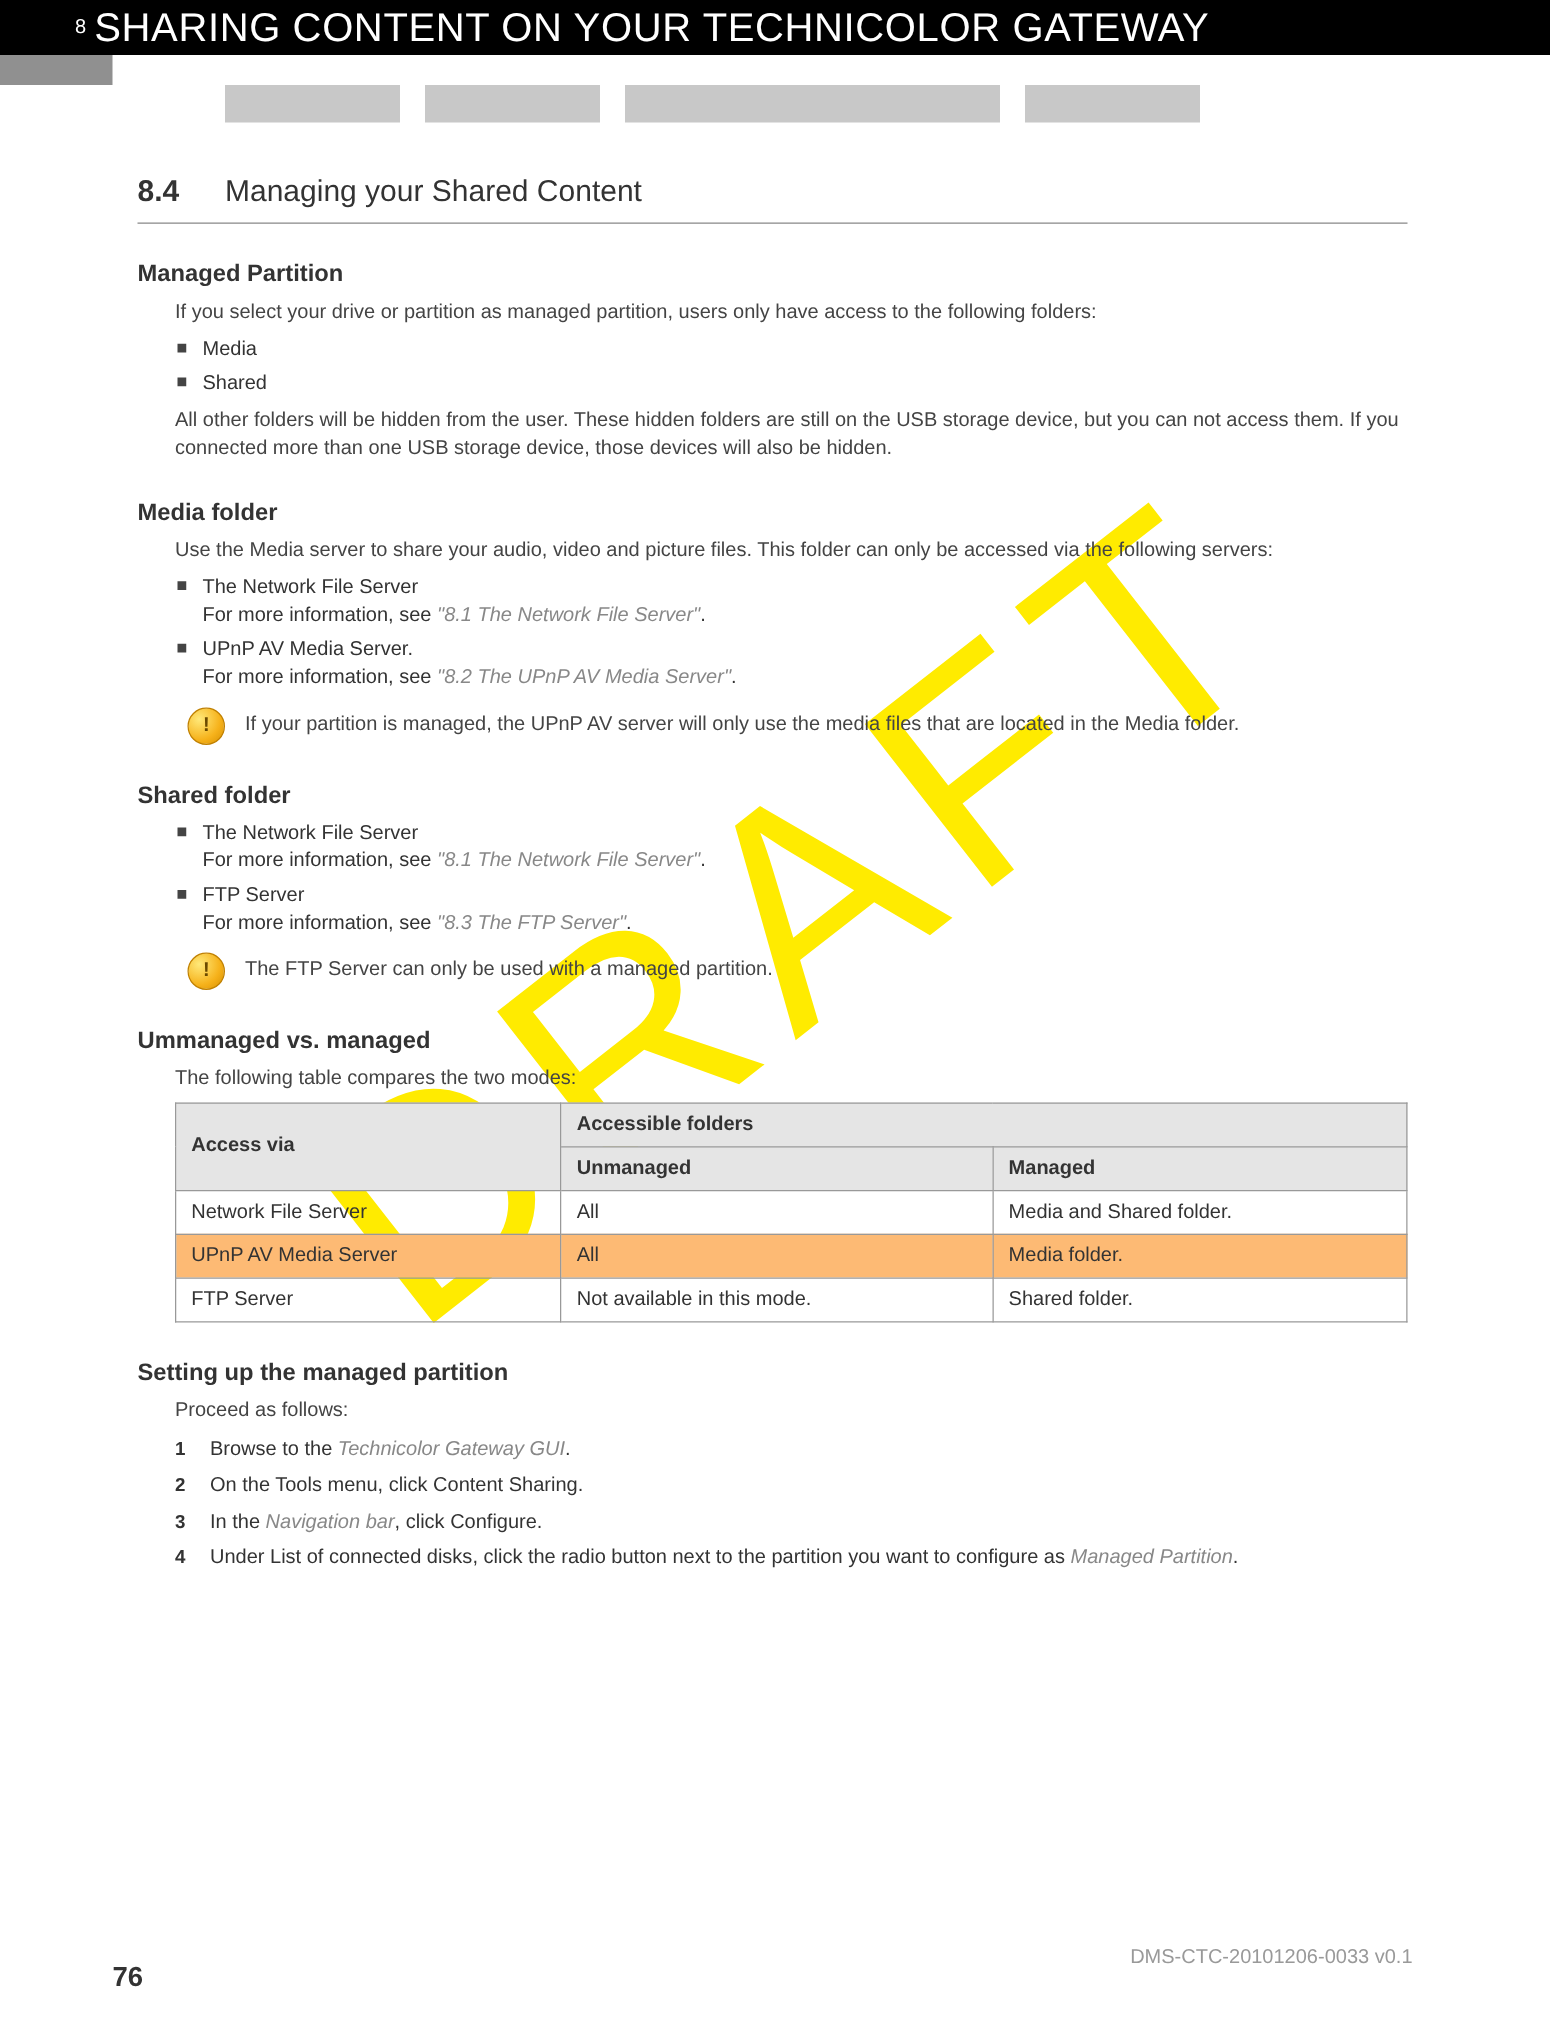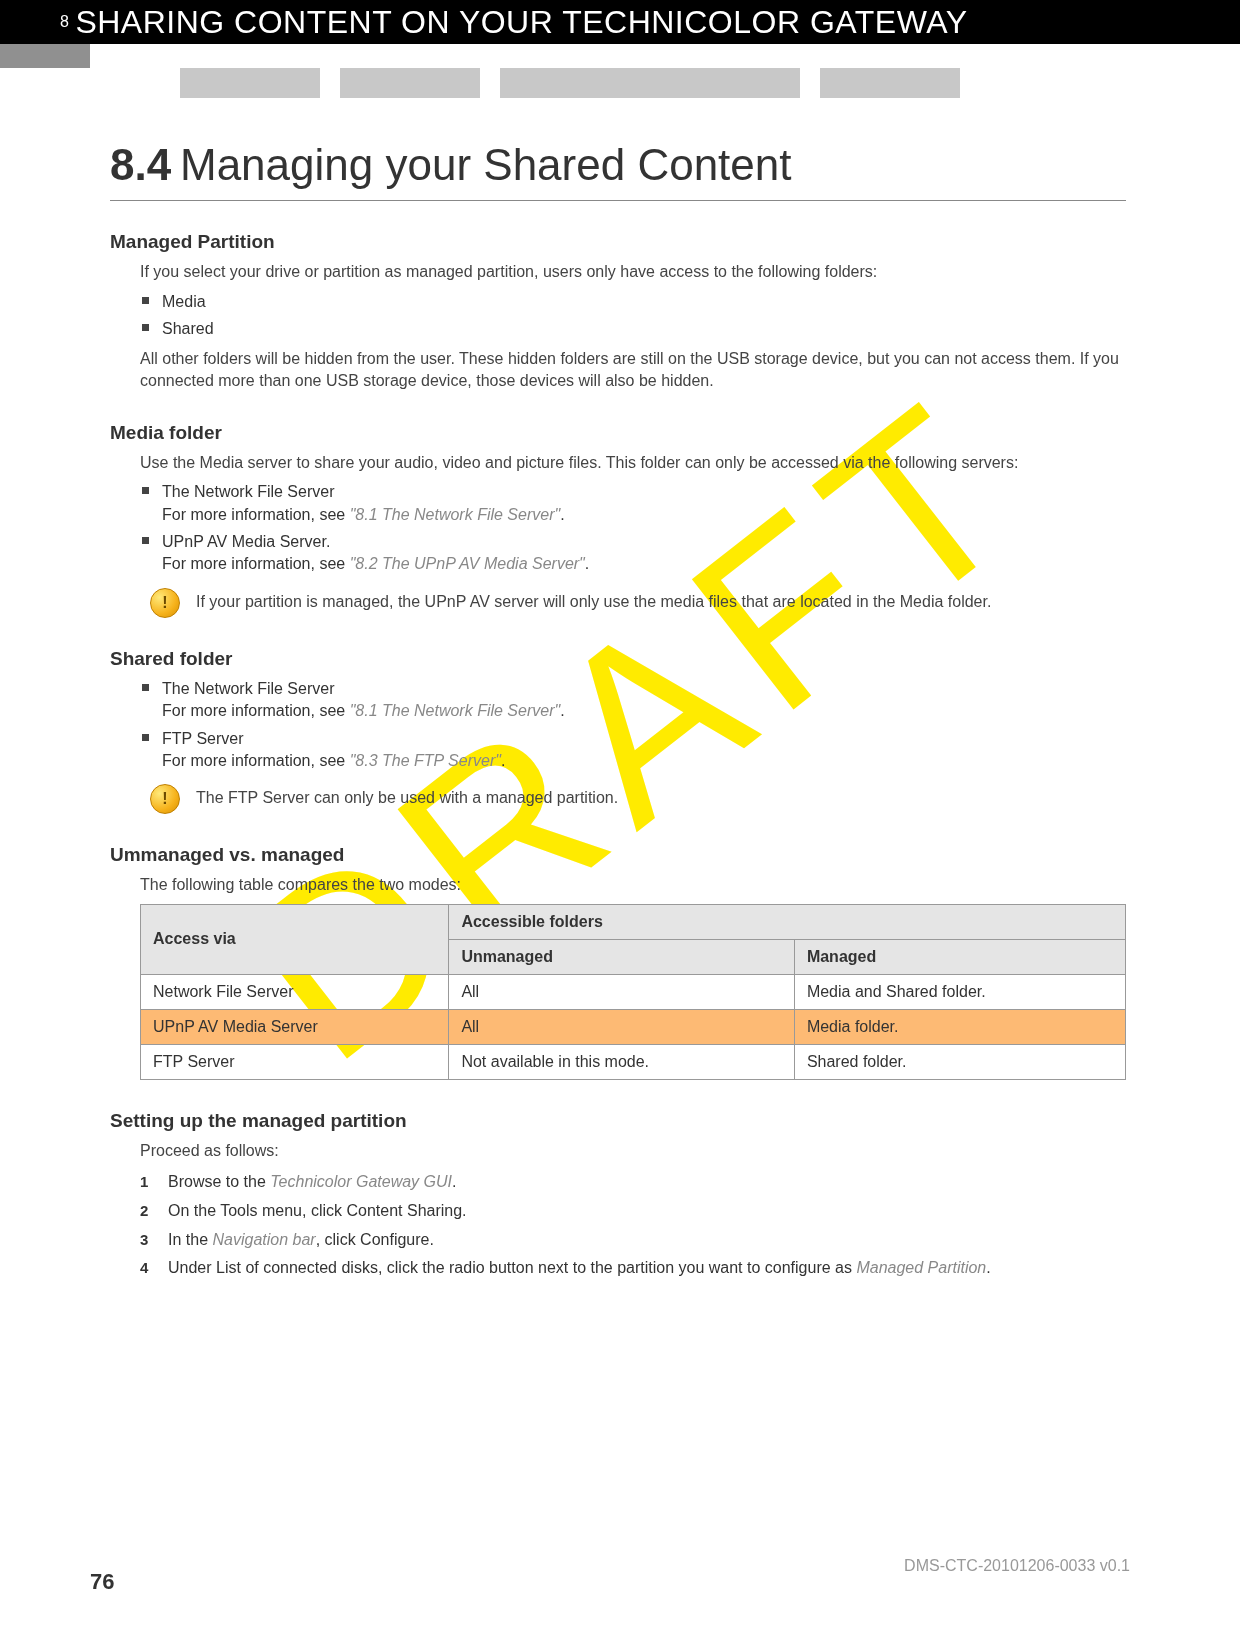--- a/index.html
+++ b/index.html
@@ -83,21 +83,21 @@
     transform: rotate(-38deg);
     transform-origin: center;
     left: 20px;
     top: 150px;
   }
   .section-main {
     position: relative;
     z-index: 1;
   }
   .h2 {
-    font-size: 44px;
+    font-size: 24px;
     font-weight: 400;
     color: #333;
     margin: 0 0 8px 0;
     padding-bottom: 10px;
     border-bottom: 1px solid #888;
   }
   .h2 .num {
     display: inline-block;
     width: 70px;
     font-weight: 600;

